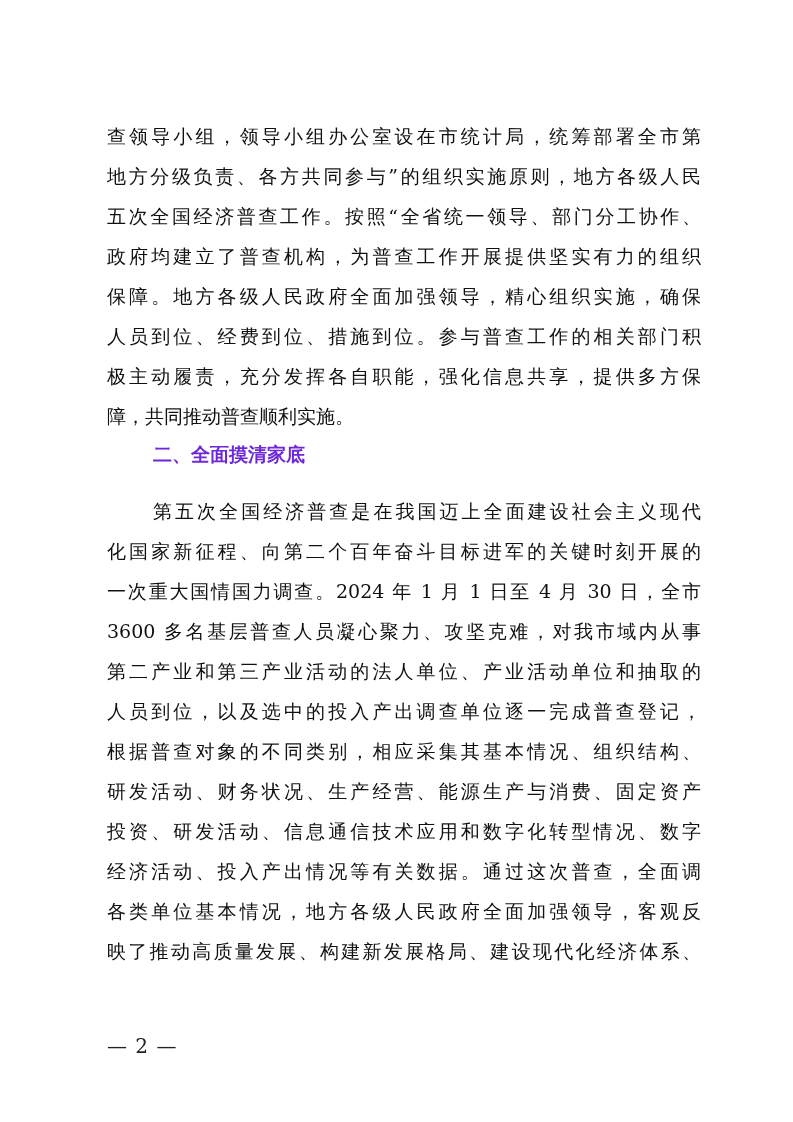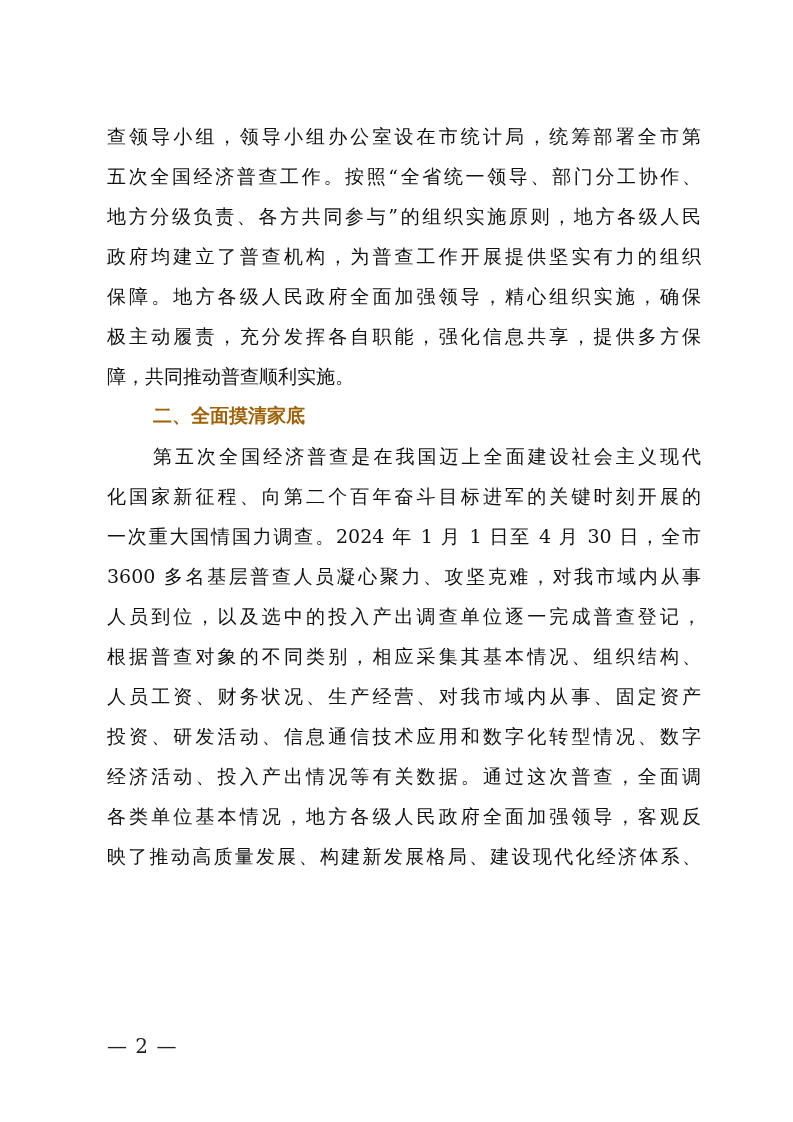--- a/index.html
+++ b/index.html
@@ -31,60 +31,63 @@
     text-align: justify;
     text-align-last: justify;
     overflow: hidden;
   }
   .line.body-end {
     text-align: center;
     text-align-last: left;
   }
   .line.indent {
     text-indent: 46px;
+    margin-top: 15px;
   }
   .line.heading {
-    font-family: Liberation Sans, sans-serif;
+    font-family: Liberation Mono, monospace;
     font-weight: bold;
     text-indent: 46px;
     text-align: center;
     text-align-last: left;
-    color: #a16207;
+    color: #6d28d9;
   }
   .page-number {
     position: absolute;
     left: 107px;
     top: 1032px;
     height: 28px;
     line-height: 28px;
     font-size: 20px;
     font-family: "DejaVu Serif", "Liberation Serif", serif;
     color: #222222;
     letter-spacing: 1px;
   }
 </style>
 </head>
 <body>
 
 <div class="page">
   <div class="content">
       <div class="line body">查领导小组，领导小组办公室设在市统计局，统筹部署全市第</div>
+      <div class="line body">地方分级负责、各方共同参与”的组织实施原则，地方各级人民</div>
       <div class="line body">五次全国经济普查工作。按照“全省统一领导、部门分工协作、</div>
-      <div class="line body">地方分级负责、各方共同参与”的组织实施原则，地方各级人民</div>
       <div class="line body">政府均建立了普查机构，为普查工作开展提供坚实有力的组织</div>
       <div class="line body">保障。地方各级人民政府全面加强领导，精心组织实施，确保</div>
+      <div class="line body">人员到位、经费到位、措施到位。参与普查工作的相关部门积</div>
       <div class="line body">极主动履责，充分发挥各自职能，强化信息共享，提供多方保</div>
       <div class="line body-end">障，共同推动普查顺利实施。</div>
       <div class="line heading">二、全面摸清家底</div>
       <div class="line body indent">第五次全国经济普查是在我国迈上全面建设社会主义现代</div>
       <div class="line body">化国家新征程、向第二个百年奋斗目标进军的关键时刻开展的</div>
       <div class="line body">一次重大国情国力调查。2024 年 1 月 1 日至 4 月 30 日，全市</div>
       <div class="line body">3600 多名基层普查人员凝心聚力、攻坚克难，对我市域内从事</div>
+      <div class="line body">第二产业和第三产业活动的法人单位、产业活动单位和抽取的</div>
       <div class="line body">人员到位，以及选中的投入产出调查单位逐一完成普查登记，</div>
       <div class="line body">根据普查对象的不同类别，相应采集其基本情况、组织结构、</div>
-      <div class="line body">人员工资、财务状况、生产经营、对我市域内从事、固定资产</div>
+      <div class="line body">研发活动、财务状况、生产经营、能源生产与消费、固定资产</div>
       <div class="line body">投资、研发活动、信息通信技术应用和数字化转型情况、数字</div>
       <div class="line body">经济活动、投入产出情况等有关数据。通过这次普查，全面调</div>
       <div class="line body">各类单位基本情况，地方各级人民政府全面加强领导，客观反</div>
       <div class="line body">映了推动高质量发展、构建新发展格局、建设现代化经济体系、</div>
     </div>
   <div class="page-number">— 2 —</div>
 </div>
 
 </body></html>

